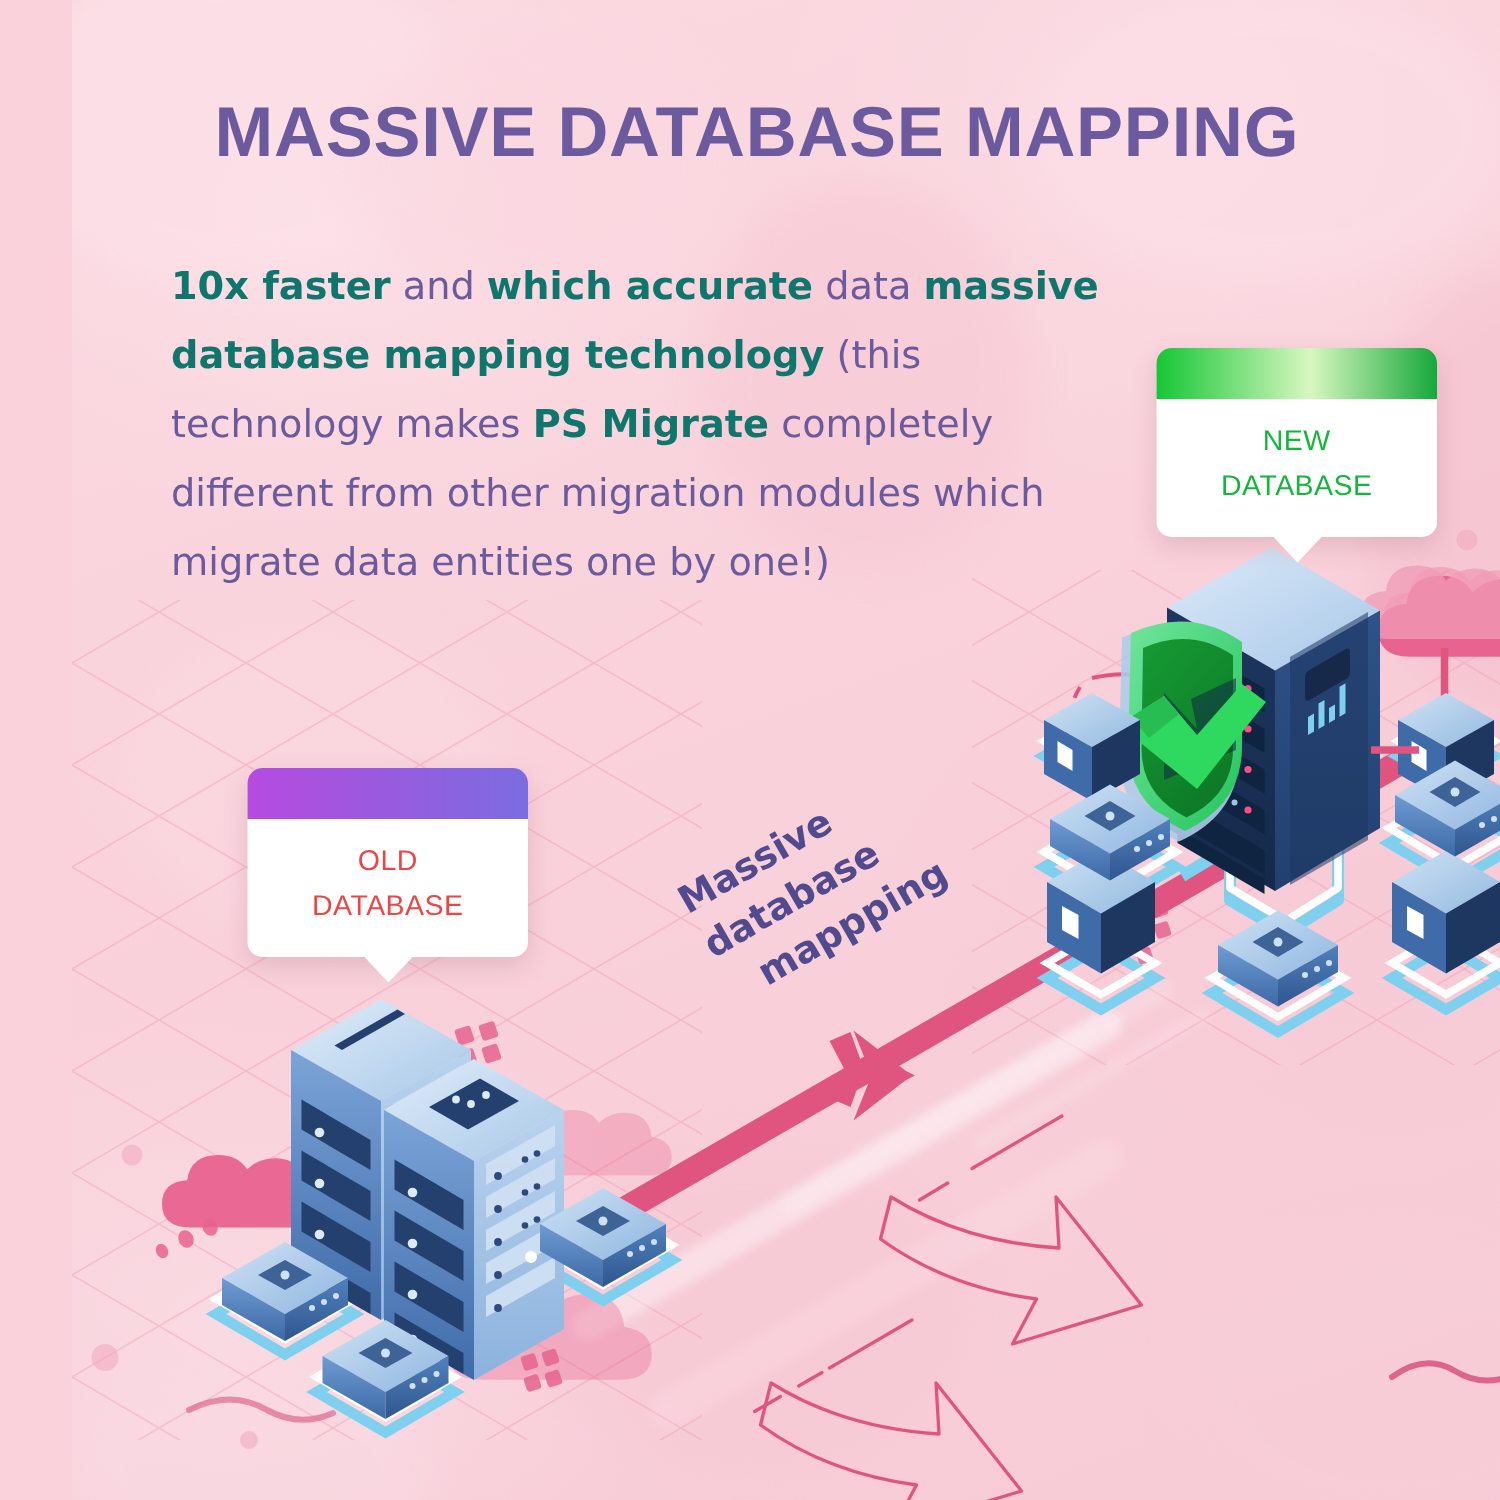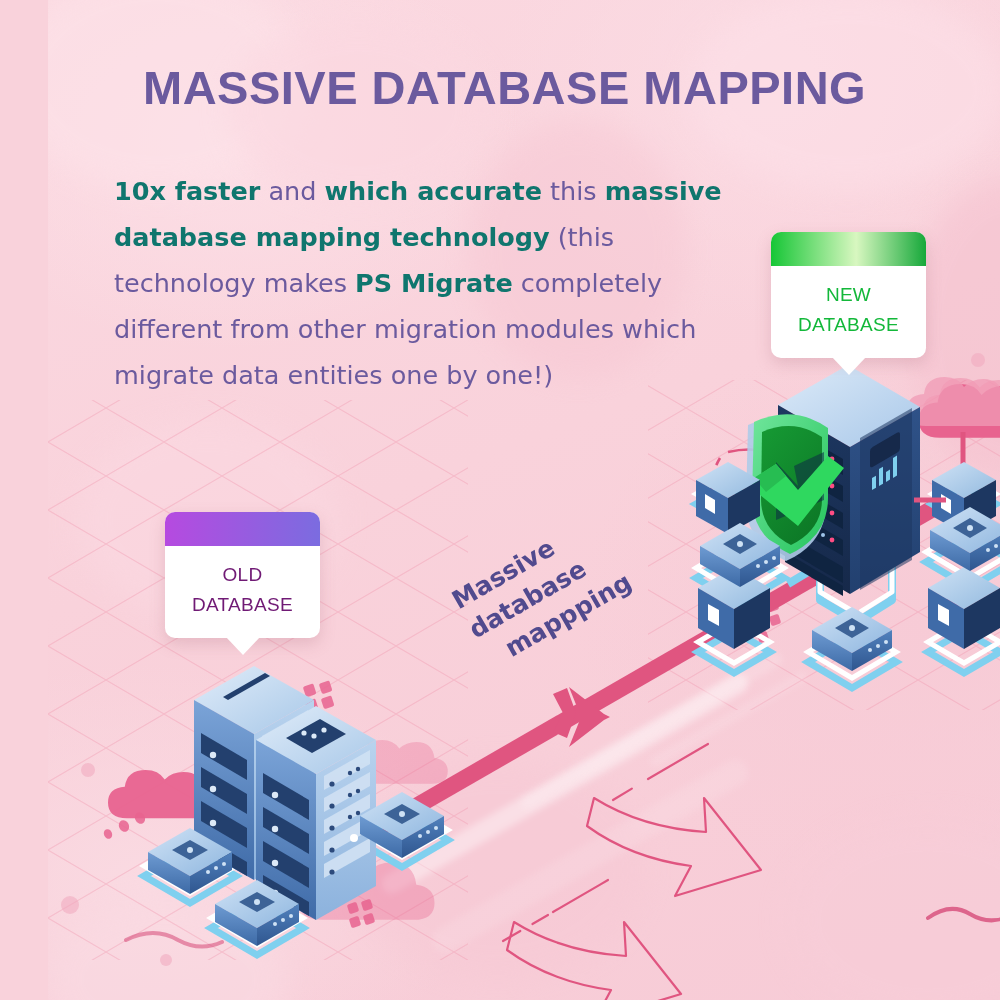--- a/index.html
+++ b/index.html
@@ -36,33 +36,33 @@
 
   
   .body-copy{
     position:absolute;left:66px;top:168px;width:640px;
     font-size:25.5px;line-height:46px;color:#6b5a9e;
     font-family:"DejaVu Sans","Liberation Sans",sans-serif;
   }
   .body-copy .hl{color:#0f766e;font-weight:700;}
 
   
-  .callout{position:absolute;width:155px;border-radius:10px;background:#ffffff;
+  .callout{position:absolute;width:187px;border-radius:10px;background:#ffffff;
     box-shadow:0 6px 16px rgba(160,90,110,.22);overflow:visible;}
   .callout .bar{height:34px;border-radius:10px 10px 0 0;}
   .callout .label{
     padding:14px 6px 18px;text-align:center;font-size:19px;line-height:30px;
     font-family:"Liberation Sans",sans-serif;letter-spacing:.3px;
   }
   .callout .tail{position:absolute;left:50%;bottom:-17px;margin-left:-17px;
     width:0;height:0;border-left:17px solid transparent;border-right:17px solid transparent;}
 
   #callout-old{left:117px;top:512px;}
   #callout-old .bar{background:linear-gradient(90deg,#b64ae0 0%,#7b6ce0 100%);}
-  #callout-old .label{color:#701a75;}
+  #callout-old .label{color:#ef4444;}
   #callout-old .tail{border-top:18px solid #ffffff;}
 
   #callout-new{left:723px;top:232px;}
   #callout-new .bar{background:linear-gradient(90deg,#16c636 0%,#d8f7c0 55%,#16a83a 100%);}
   #callout-new .label{color:#13b83a;}
   #callout-new .tail{border-top:18px solid #ffffff;}
 
   
   .arrow-label{
     position:absolute;left:398px;top:588px;width:215px;
@@ -165,21 +165,21 @@
       </g>
       <g opacity=".32" transform="translate(875,378) scale(1.05)">
         <path d="M18 46 q-18 0 -18 -15 q0 -14 16 -15 q2 -16 20 -16 q12 0 18 9 q7 -7 18 -7 q17 0 19 17 q14 2 14 14 q0 13 -16 13 Z"></path>
       </g>
     </g>
   </svg>
 
   <div class="title">MASSIVE DATABASE MAPPING</div>
 
   <div class="body-copy">
-    <span class="hl">10x faster</span><span> and </span><span class="hl">which accurate</span><span> this </span><span class="hl">massive database mapping technology</span><span> (this technology makes </span><span class="hl">PS Migrate</span><span> completely different from other migration modules which migrate data entities one by one!)</span>
+    <span class="hl">10x faster</span><span> and </span><span class="hl">which accurate</span><span> data </span><span class="hl">massive database mapping technology</span><span> (this technology makes </span><span class="hl">PS Migrate</span><span> completely different from other migration modules which migrate data entities one by one!)</span>
   </div>
 
   <svg class="layer" width="1000" height="1000" viewBox="0 0 1000 1000">
     <g stroke="#e05580" fill="#e05580">
 
       <path d="M322 833 L905 497" stroke-width="17" stroke-linecap="butt"></path>
 
       <path d="M556 714 l-35 -27 l12 30 l-12 30 l35 -27 l6 -3 Z" stroke="none"></path>
       <path d="M519 688 l9 25 l-9 25 l-14 -6 l10 -19 l-10 -19 Z" stroke="none"></path>
     </g>

